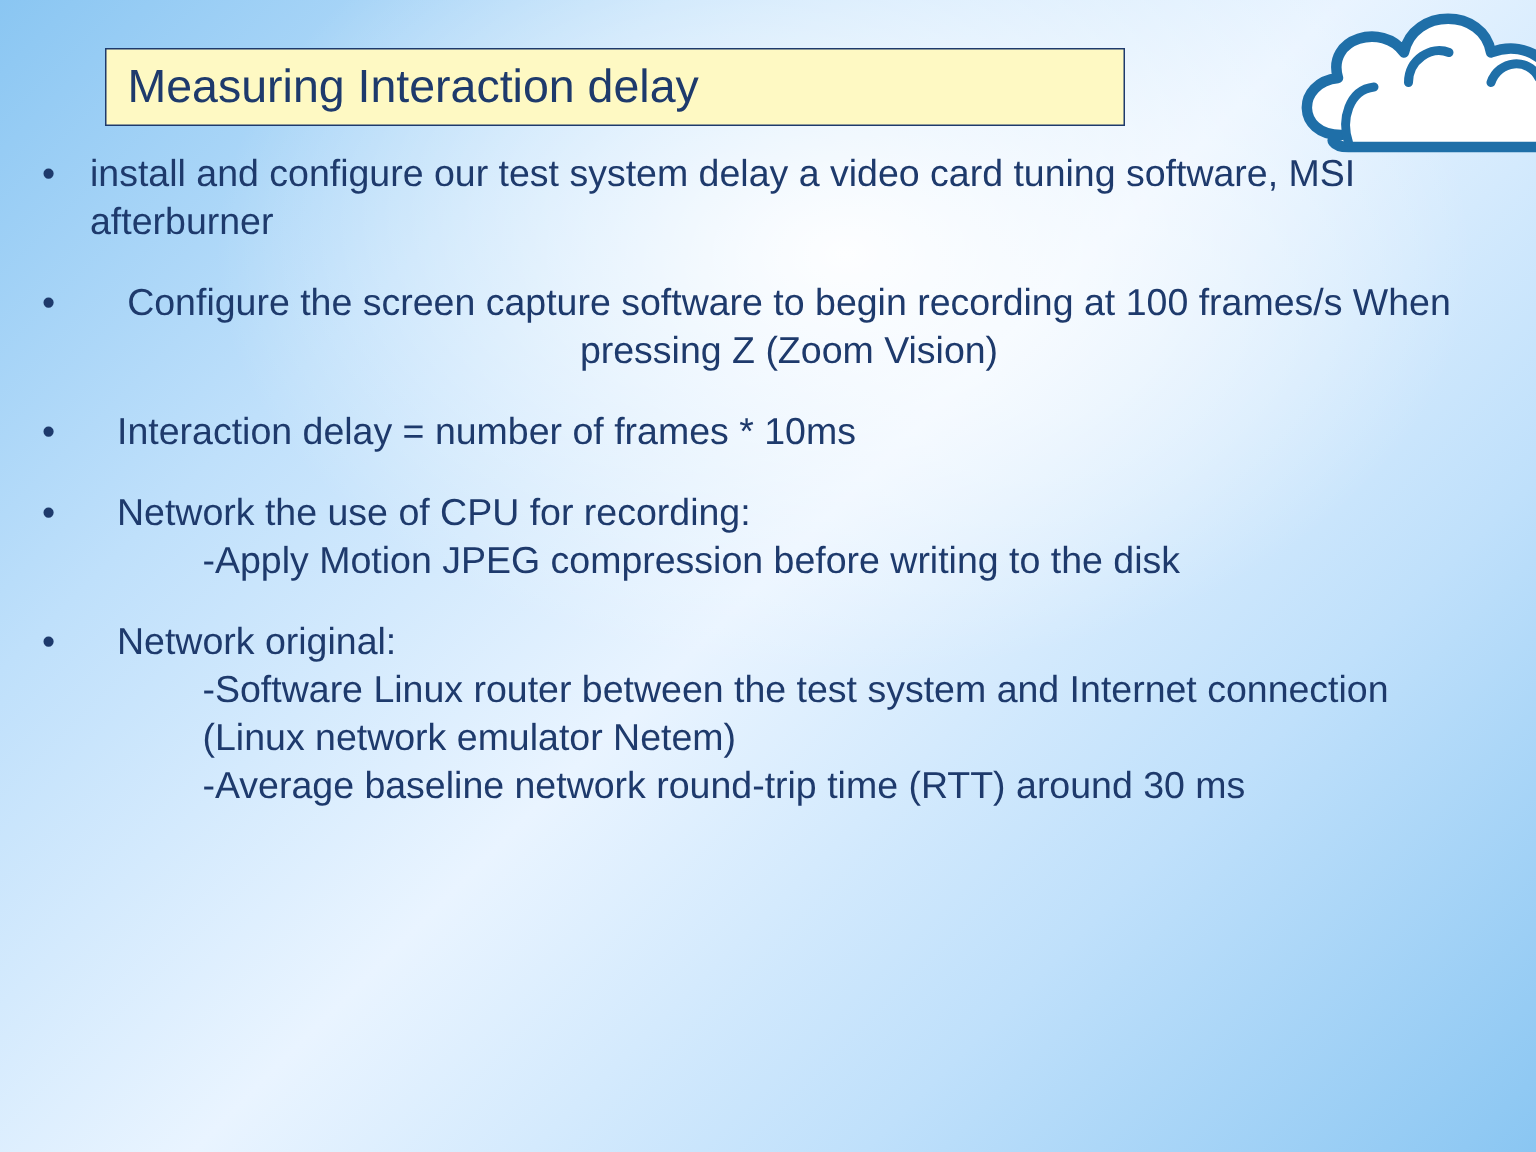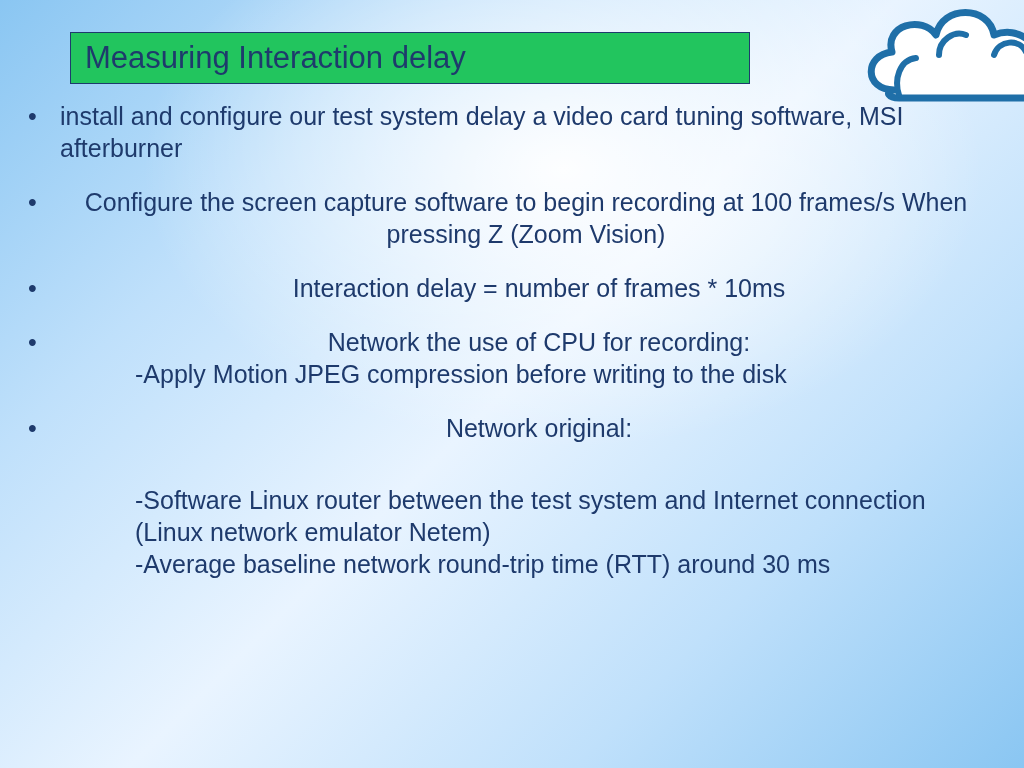--- a/index.html
+++ b/index.html
@@ -11,21 +11,21 @@
       linear-gradient(135deg, #8ac6f2 0%, #bfe0fb 25%, #e9f4ff 50%, #bfe0fb 75%, #8ac6f2 100%);
     color: #1e3a6c;
     position: relative;
   }
   .title-box {
     position: absolute;
     left: 70px;
     top: 32px;
     width: 680px;
     height: 52px;
-    background: #22c55e;
+    background: #fef9c3;
     border: 1.5px solid #1e3a6c;
     display: flex;
     align-items: center;
     padding-left: 14px;
     font-size: 31px;
     color: #1e3a6c;
   }
   .cloud {
     position: absolute;
     top: -20px;
@@ -49,21 +49,21 @@
   .bullet-row.tight { margin-bottom: 0; }
   .bullet-mark {
     width: 40px;
     flex-shrink: 0;
     text-align: left;
     padding-left: 8px;
   }
   .bullet-text {
     flex: 1;
   }
-  .indent-left { padding-left: 18px; text-align: center; }
+  .indent-left { padding-left: 18px; }
   .sub-list {
     margin-left: 115px;
     margin-bottom: 22px;
   }
   .sub-list .sub-item {
     display: block;
   }
   .bullet-row.shift .bullet-text { margin-left: -8px; text-align: center; }
 </style>
 </head>
@@ -111,18 +111,18 @@
     <div class="bullet-text indent-left">Network the use of CPU for recording:</div>
   </div>
   <div class="sub-list">
     <span class="sub-item">-Apply Motion JPEG compression before writing to the disk</span>
   </div>
 
   <div class="bullet-row tight">
     <div class="bullet-mark">•</div>
     <div class="bullet-text indent-left">Network original:</div>
   </div>
-  <div class="sub-list" style="margin-bottom:0;margin-top:40px;">
+  <div class="sub-list" style="margin-bottom:0;">
     <span class="sub-item">-Software Linux router between the test system and Internet connection (Linux network emulator Netem)</span>
     <span class="sub-item">-Average baseline network round-trip time (RTT) around 30 ms</span>
   </div>
 
 </div>
 
 </body></html>

